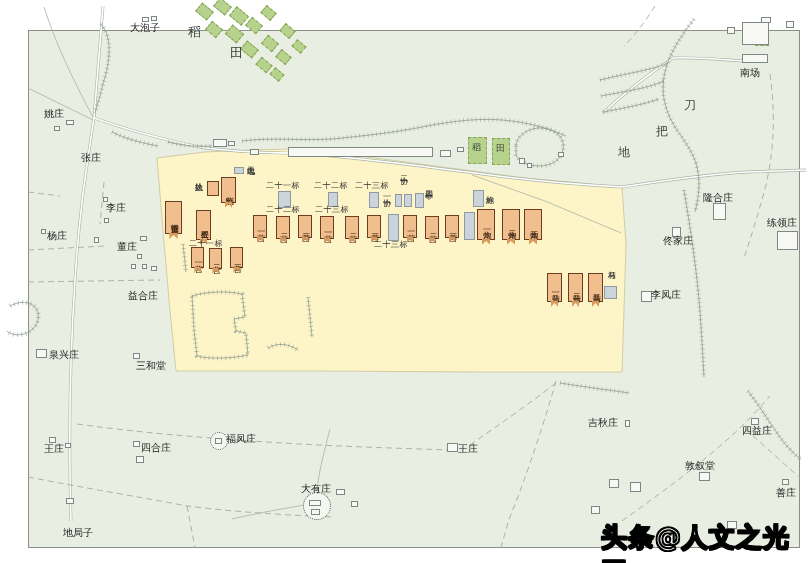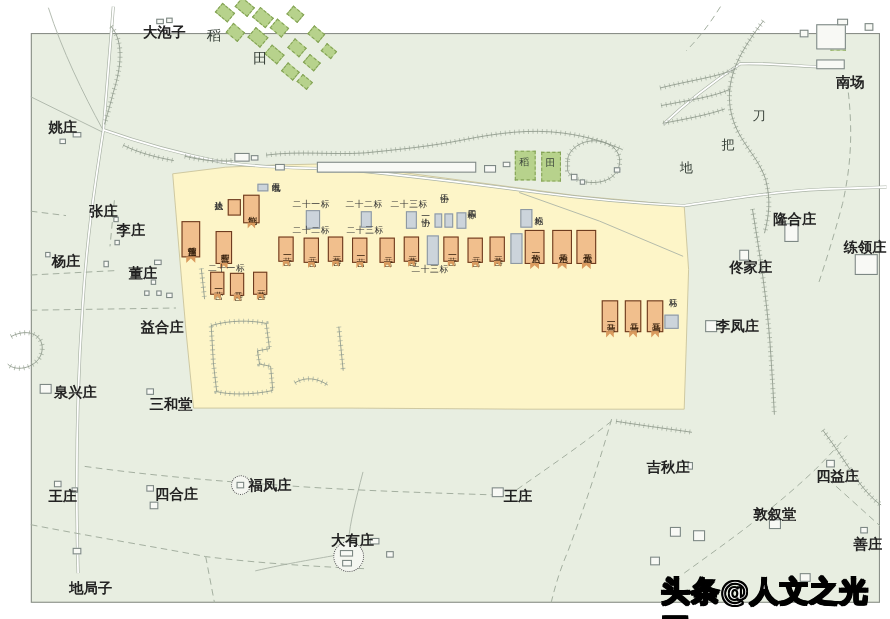--- a/index.html
+++ b/index.html
@@ -13,21 +13,21 @@
   .pad{position:absolute;background:#b7d28c;border:1px dashed #85a457;box-sizing:border-box;z-index:2;}
   .wall{position:absolute;border:1.5px dotted #555;border-radius:50%;background:#f4f6f0;z-index:3;}
   .wall .bld{z-index:4;}
   .banner{position:absolute;background:#f1bf8d;border:1.2px solid #6e3c20;box-sizing:border-box;
         display:flex;align-items:center;justify-content:center;z-index:5;}
   .banner::after{content:"";position:absolute;left:22%;right:22%;bottom:-6px;height:6px;
         background:#d99a5e;clip-path:polygon(0 0,100% 0,100% 100%,50% 35%,0 100%);}
   .banner.nob::after{display:none;}
   .btxt{writing-mode:vertical-rl;text-orientation:upright;font-size:8px;line-height:1.05;
         color:#2a1504;font-family:"Liberation Serif",serif;}
-  .lbl{position:absolute;font-size:13px;color:#222;white-space:nowrap;z-index:6;line-height:1;font-weight:bold;}
+  .lbl{position:absolute;font-size:10px;color:#222;white-space:nowrap;z-index:6;line-height:1;}
   .clabel{position:absolute;font-size:8px;color:#333;white-space:nowrap;z-index:6;line-height:1;letter-spacing:.5px;}
   .vert{writing-mode:vertical-rl;text-orientation:upright;white-space:normal;letter-spacing:0;}
   .achar{position:absolute;color:#39423a;z-index:4;line-height:1;}
   .watermark{position:absolute;left:601px;top:520px;z-index:9;
         font-family:"DejaVu Sans",sans-serif;font-weight:bold;font-size:26px;letter-spacing:1px;
         color:#fff;-webkit-text-stroke:1.6px #000;
         text-shadow:1px 1px 0 #000,-1px -1px 0 #000,1px -1px 0 #000,-1px 1px 0 #000;}
 </style>
 </head>
 <body>
@@ -276,42 +276,42 @@
       <div class="clabel vert" style="position: absolute; left: 424px; top: 185px;">二十四标</div>
       <div class="clabel vert" style="position: absolute; left: 382px; top: 192px;">十一协</div>
       <div class="clabel vert" style="position: absolute; left: 485px; top: 190px;">炮标</div>
       <div class="clabel" style="position: absolute; left: 266px; top: 206px;">二十二标</div>
       <div class="clabel" style="position: absolute; left: 315px; top: 206px;">二十三标</div>
       <div class="clabel" style="position: absolute; left: 189px; top: 240px;">二十一标</div>
       <div class="clabel" style="position: absolute; left: 374px; top: 241px;">二十三标</div>
       <div class="clabel vert" style="position: absolute; left: 607px; top: 265px;">马标</div>
       <div class="lbl" style="position: absolute; left: 130px; top: 23px;">大泡子</div>
       <div class="lbl" style="position: absolute; left: 44px; top: 109px;">姚庄</div>
-      <div class="lbl" style="position: absolute; left: 81px; top: 153px; margin-top: 32px;">张庄</div>
+      <div class="lbl" style="position: absolute; left: 81px; top: 153px;">张庄</div>
       <div class="lbl" style="position: absolute; left: 106px; top: 203px; text-align: center;">李庄</div>
       <div class="lbl" style="position: absolute; left: 47px; top: 231px;">杨庄</div>
       <div class="lbl" style="position: absolute; left: 117px; top: 242px;">董庄</div>
       <div class="lbl" style="position: absolute; left: 128px; top: 291px;">益合庄</div>
       <div class="lbl" style="position: absolute; left: 49px; top: 350px;">泉兴庄</div>
       <div class="lbl" style="position: absolute; left: 136px; top: 361px;">三和堂</div>
       <div class="lbl" style="position: absolute; left: 44px; top: 444px;">王庄</div>
       <div class="lbl" style="position: absolute; left: 141px; top: 443px;">四合庄</div>
       <div class="lbl" style="position: absolute; left: 226px; top: 434px;">福凤庄</div>
       <div class="lbl" style="position: absolute; left: 63px; top: 528px;">地局子</div>
       <div class="lbl" style="position: absolute; left: 301px; top: 484px;">大有庄</div>
       <div class="lbl" style="position: absolute; left: 458px; top: 444px;">王庄</div>
       <div class="lbl" style="position: absolute; left: 588px; top: 418px;">吉秋庄</div>
       <div class="lbl" style="position: absolute; left: 742px; top: 426px;">四益庄</div>
       <div class="lbl" style="position: absolute; left: 685px; top: 461px;">敦叙堂</div>
       <div class="lbl" style="position: absolute; left: 776px; top: 488px;">善庄</div>
       <div class="lbl" style="position: absolute; left: 651px; top: 290px;">李凤庄</div>
       <div class="lbl" style="position: absolute; left: 663px; top: 236px;">佟家庄</div>
       <div class="lbl" style="position: absolute; left: 703px; top: 193px;">隆合庄</div>
       <div class="lbl" style="position: absolute; left: 767px; top: 218px;">练领庄</div>
-      <div class="lbl" style="position: absolute; left: 740px; top: 68px; margin-left: 20px;">南场</div>
+      <div class="lbl" style="position: absolute; left: 740px; top: 68px;">南场</div>
       <div class="achar" style="position: absolute; left: 188px; top: 25px; font-size: 13px;">稻</div>
       <div class="achar" style="position: absolute; left: 230px; top: 46px; font-size: 13px;">田</div>
       <div class="achar" style="position: absolute; left: 684px; top: 99px; font-size: 12px;">刀</div>
       <div class="achar" style="position: absolute; left: 656px; top: 125px; font-size: 12px;">把</div>
       <div class="achar" style="position: absolute; left: 618px; top: 146px; font-size: 12px;">地</div>
       <div class="achar" style="position: absolute; left: 472px; top: 143px; font-size: 9px;">稻</div>
       <div class="achar" style="position: absolute; left: 496px; top: 144px; font-size: 9px;">田</div>
     </div>
 
   <div class="watermark">头条@人文之光网</div>

